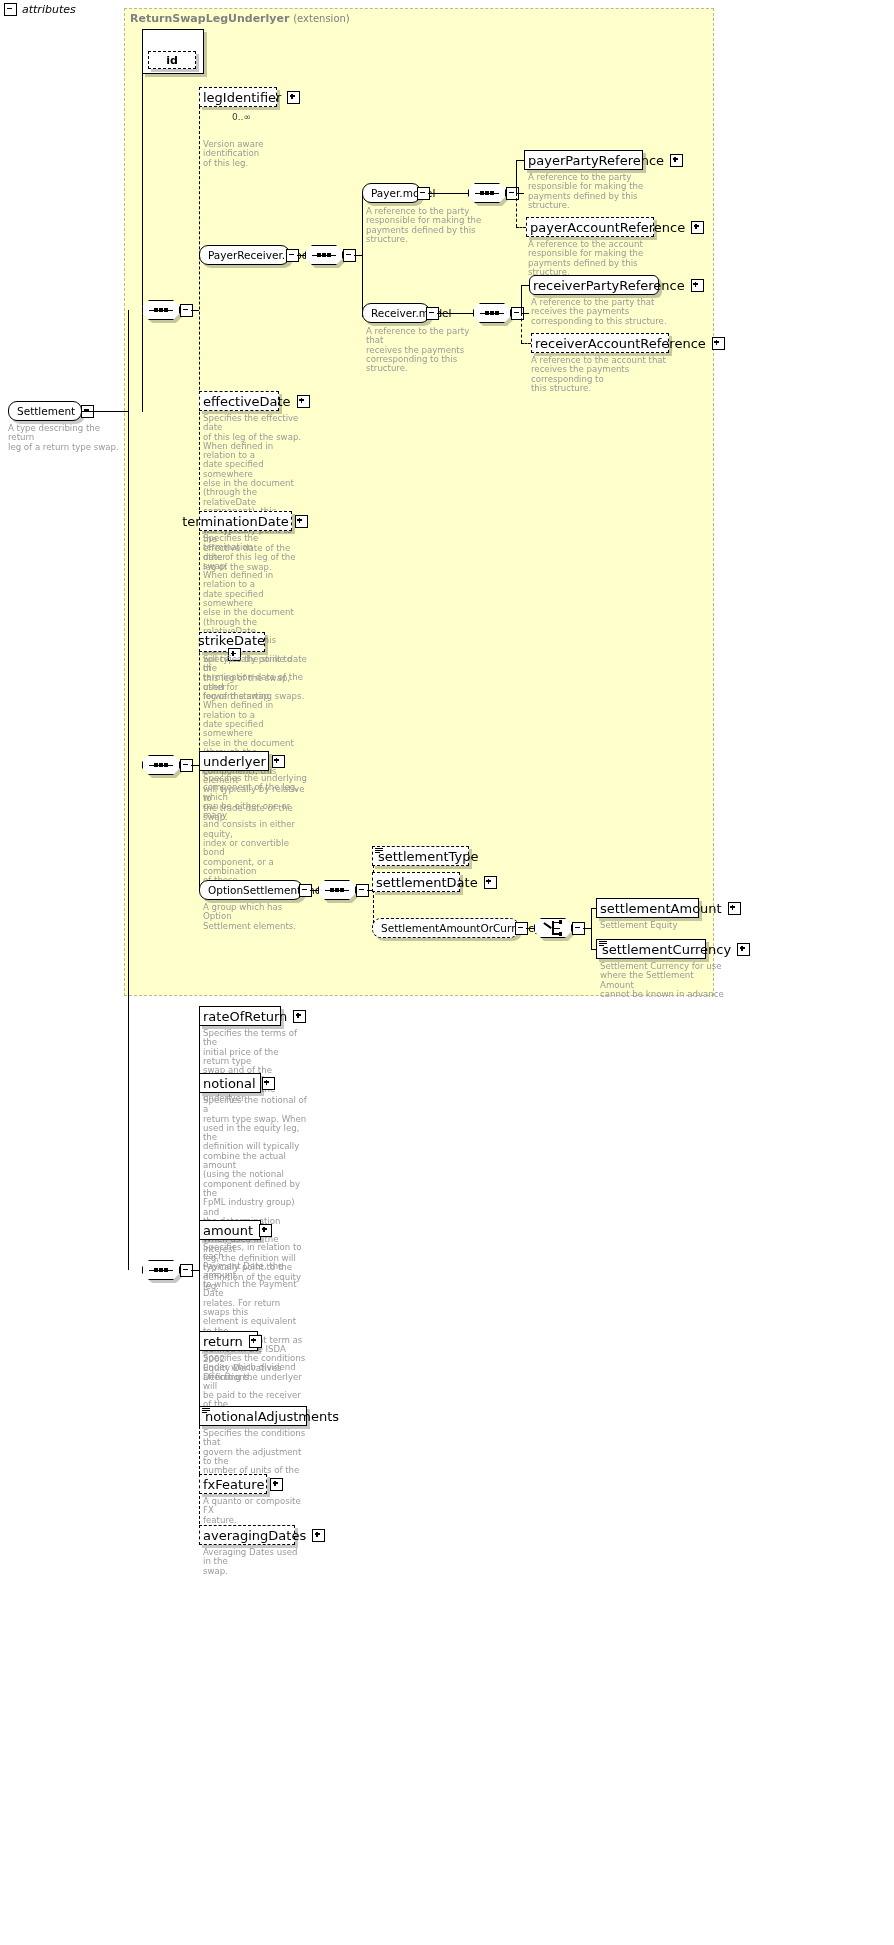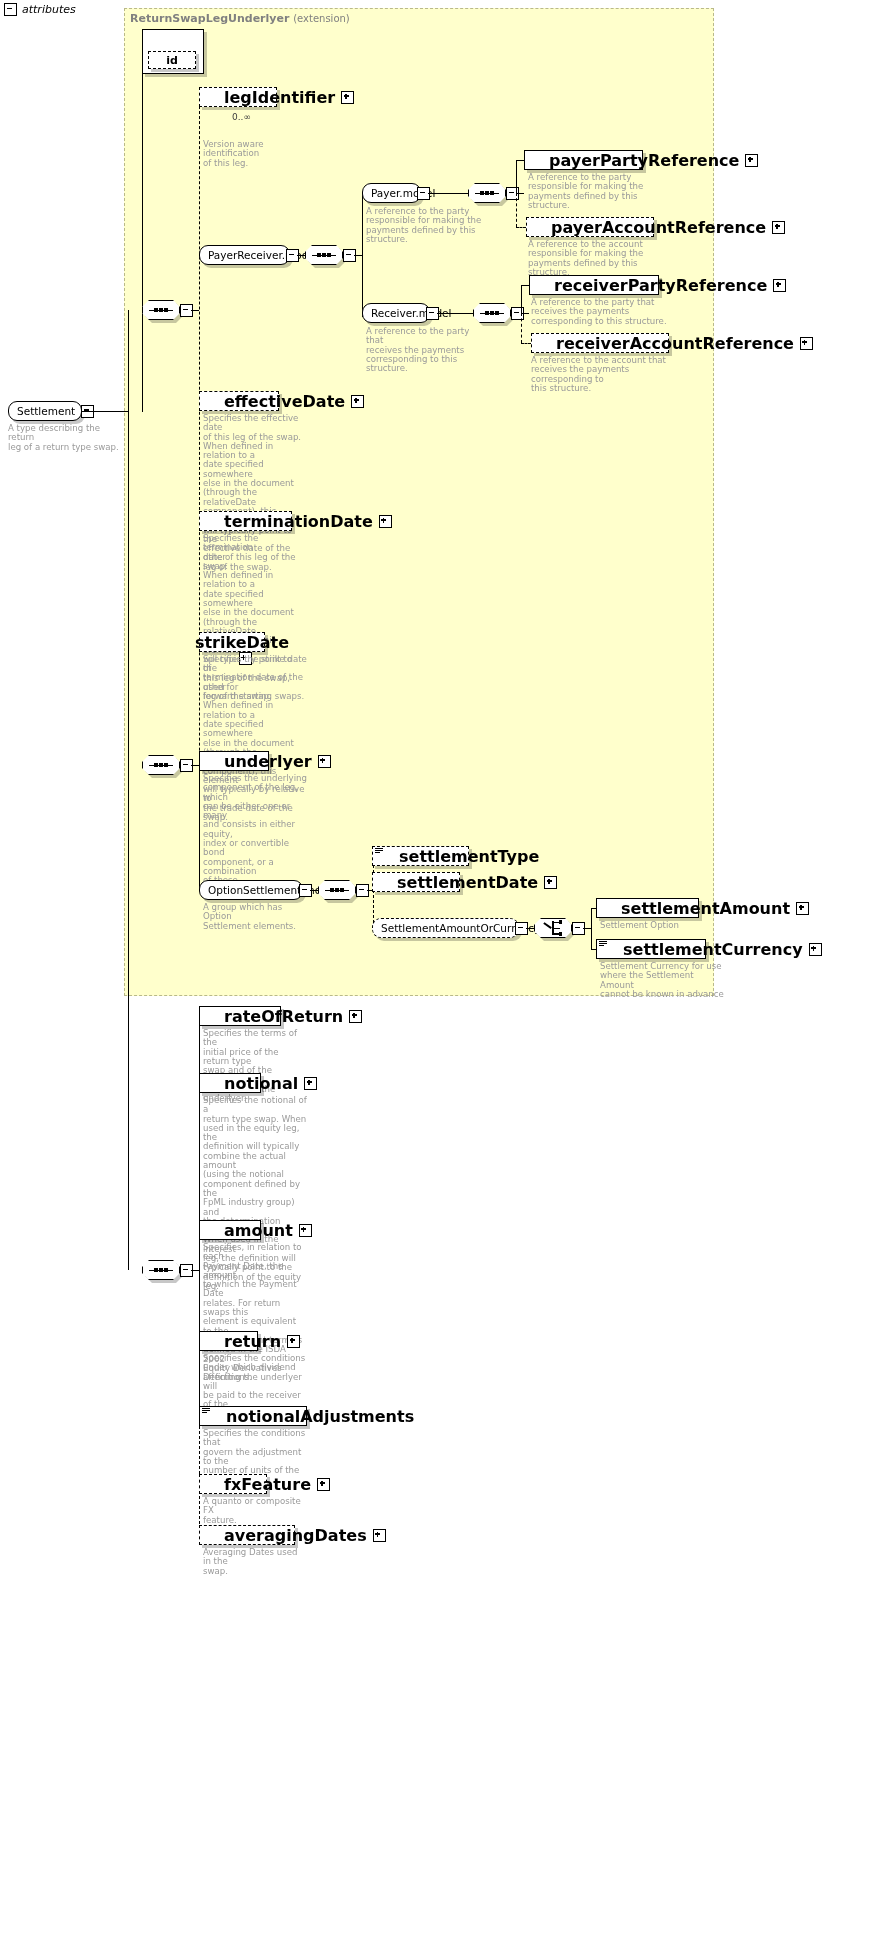--- a/index.html
+++ b/index.html
@@ -23,22 +23,22 @@
   }
   .ext-title .norm{font-weight:normal;font-size:10px;}
 
   
   .node{
     position:absolute;box-sizing:border-box;
     background:#ffffff;
     border:1.5px solid #000000;
     height:20px;
     display:flex;align-items:center;
-    padding:0 4px 0 24px;
-    font-size:16px;font-weight:bold;color:#000;
+    padding:0 4px 0 3px;
+    font-size:13px;font-weight:normal;color:#000;
     white-space:nowrap;
     box-shadow:3px 3px 0 0 rgba(0,0,0,0.22);
   }
   .node.opt{border-style:dashed;border-width:1.5px;}
   .node.model{
     border-radius:9px;
     font-weight:normal;
     font-size:10.5px;
     padding:0 3px 0 8px;
   }
@@ -290,21 +290,21 @@
       </span>
     </div>
   </div>
   <div class="ext-pm" style="left:511px;top:307px;"></div>
   <div class="ln lnh" style="left:522px;top:313px;width:7px;"></div>
   <div class="ln lnv" style="left:521px;top:285px;height:29px;"></div>
   <div class="ln lnh" style="left:521px;top:285px;width:8px;"></div>
   <div class="dsh-v" style="left:521px;top:313px;height:30px;"></div>
   <div class="dsh-h" style="left:521px;top:343px;width:10px;"></div>
 
-  <div class="node" style="left:529px;top:275px;width:130px;">
+  <div class="node" style="left:529px;top:275px;width:130px;border-radius:6px;">
     <span class="lbl">receiverPartyReference</span>
     <span class="pm plus"></span>
   </div>
   <div class="anno" style="left:531px;top:298px;width:140px;">A reference to the party that
 receives the payments
 corresponding to this structure.</div>
 
   <div class="node opt" style="left:531px;top:333px;width:138px;">
     <span class="lbl">receiverAccountReference</span>
     <span class="pm plus"></span>
@@ -323,21 +323,21 @@
 When defined in relation to a
 date specified somewhere
 else in the document
 (through the relativeDate
 component), this element
 will typically point to the
 effective date of the other
 leg of the swap.</div>
 
   <div class="dsh-h" style="left:199px;top:520px;width:12px;"></div>
-  <div class="node opt" style="left:199px;top:511px;width:93px;">
+  <div class="node opt" style="left:199px;top:511px;width:93px;justify-content:center;">
     <span class="lbl">terminationDate</span>
     <span class="pm plus"></span>
   </div>
   <div class="anno" style="left:203px;top:534px;width:104px;">Specifies the termination
 date of this leg of the swap.
 When defined in relation to a
 date specified somewhere
 else in the document
 (through the relativeDate
 component), this element
@@ -453,21 +453,21 @@
   <div class="ext-pm" style="left:572px;top:922px;"></div>
   <div class="ln lnh" style="left:583px;top:928px;width:8px;"></div>
   <div class="ln lnv" style="left:591px;top:908px;height:41px;"></div>
   <div class="ln lnh" style="left:591px;top:908px;width:8px;"></div>
   <div class="ln lnh" style="left:591px;top:949px;width:8px;"></div>
 
   <div class="node" style="left:596px;top:898px;width:103px;">
     <span class="lbl">settlementAmount</span>
     <span class="pm plus"></span>
   </div>
-  <div class="anno" style="left:600px;top:921px;width:120px;">Settlement Option</div>
+  <div class="anno" style="left:600px;top:921px;width:120px;">Settlement Equity</div>
 
   <div class="node" style="left:596px;top:939px;width:110px;">
     <span class="tri">
         <i></i>
         <i></i>
         <i></i>
       </span>
     <span class="lbl" style="margin-left:2px;">settlementCurrency</span>
     <span class="pm plus"></span>
   </div>

